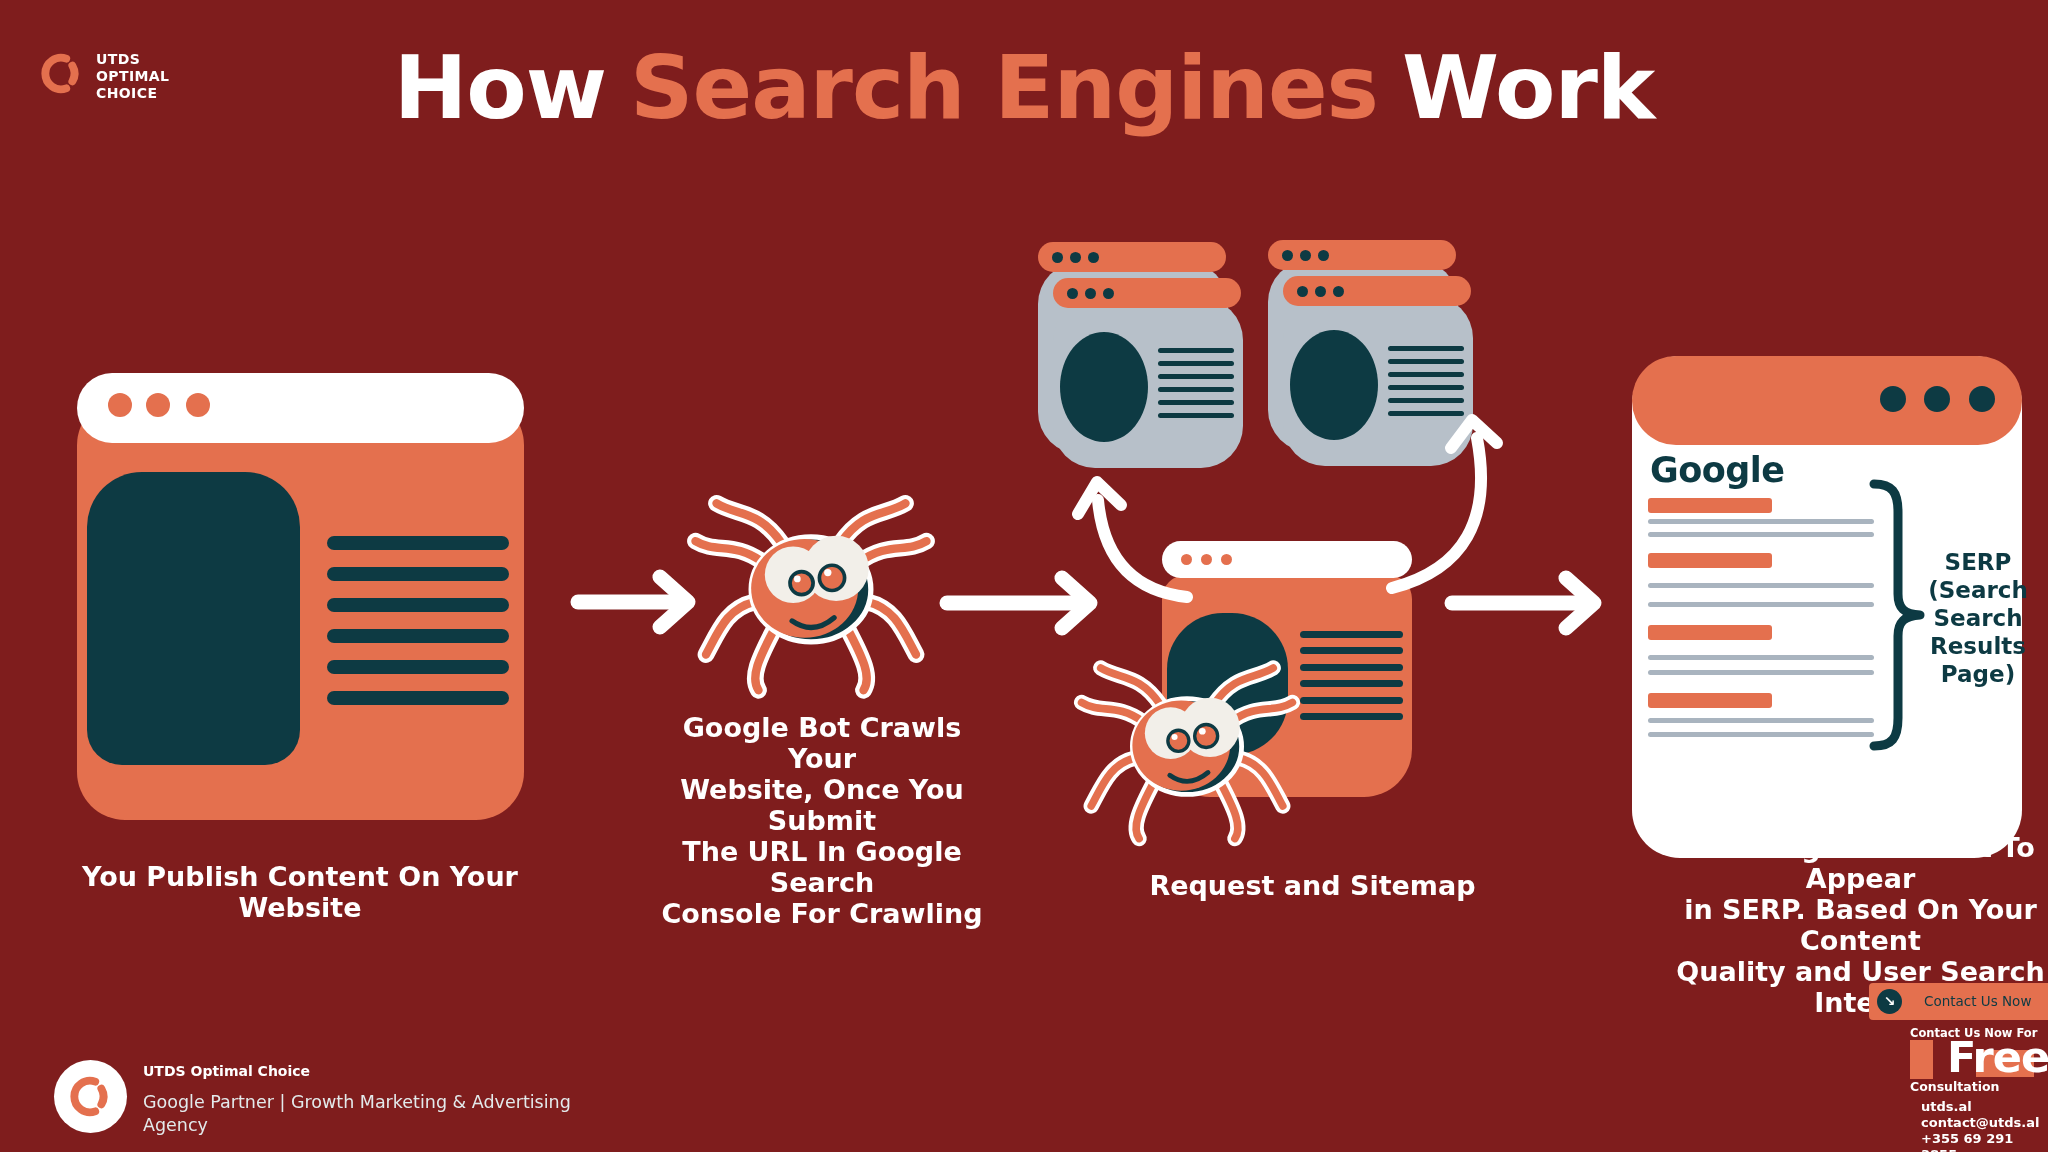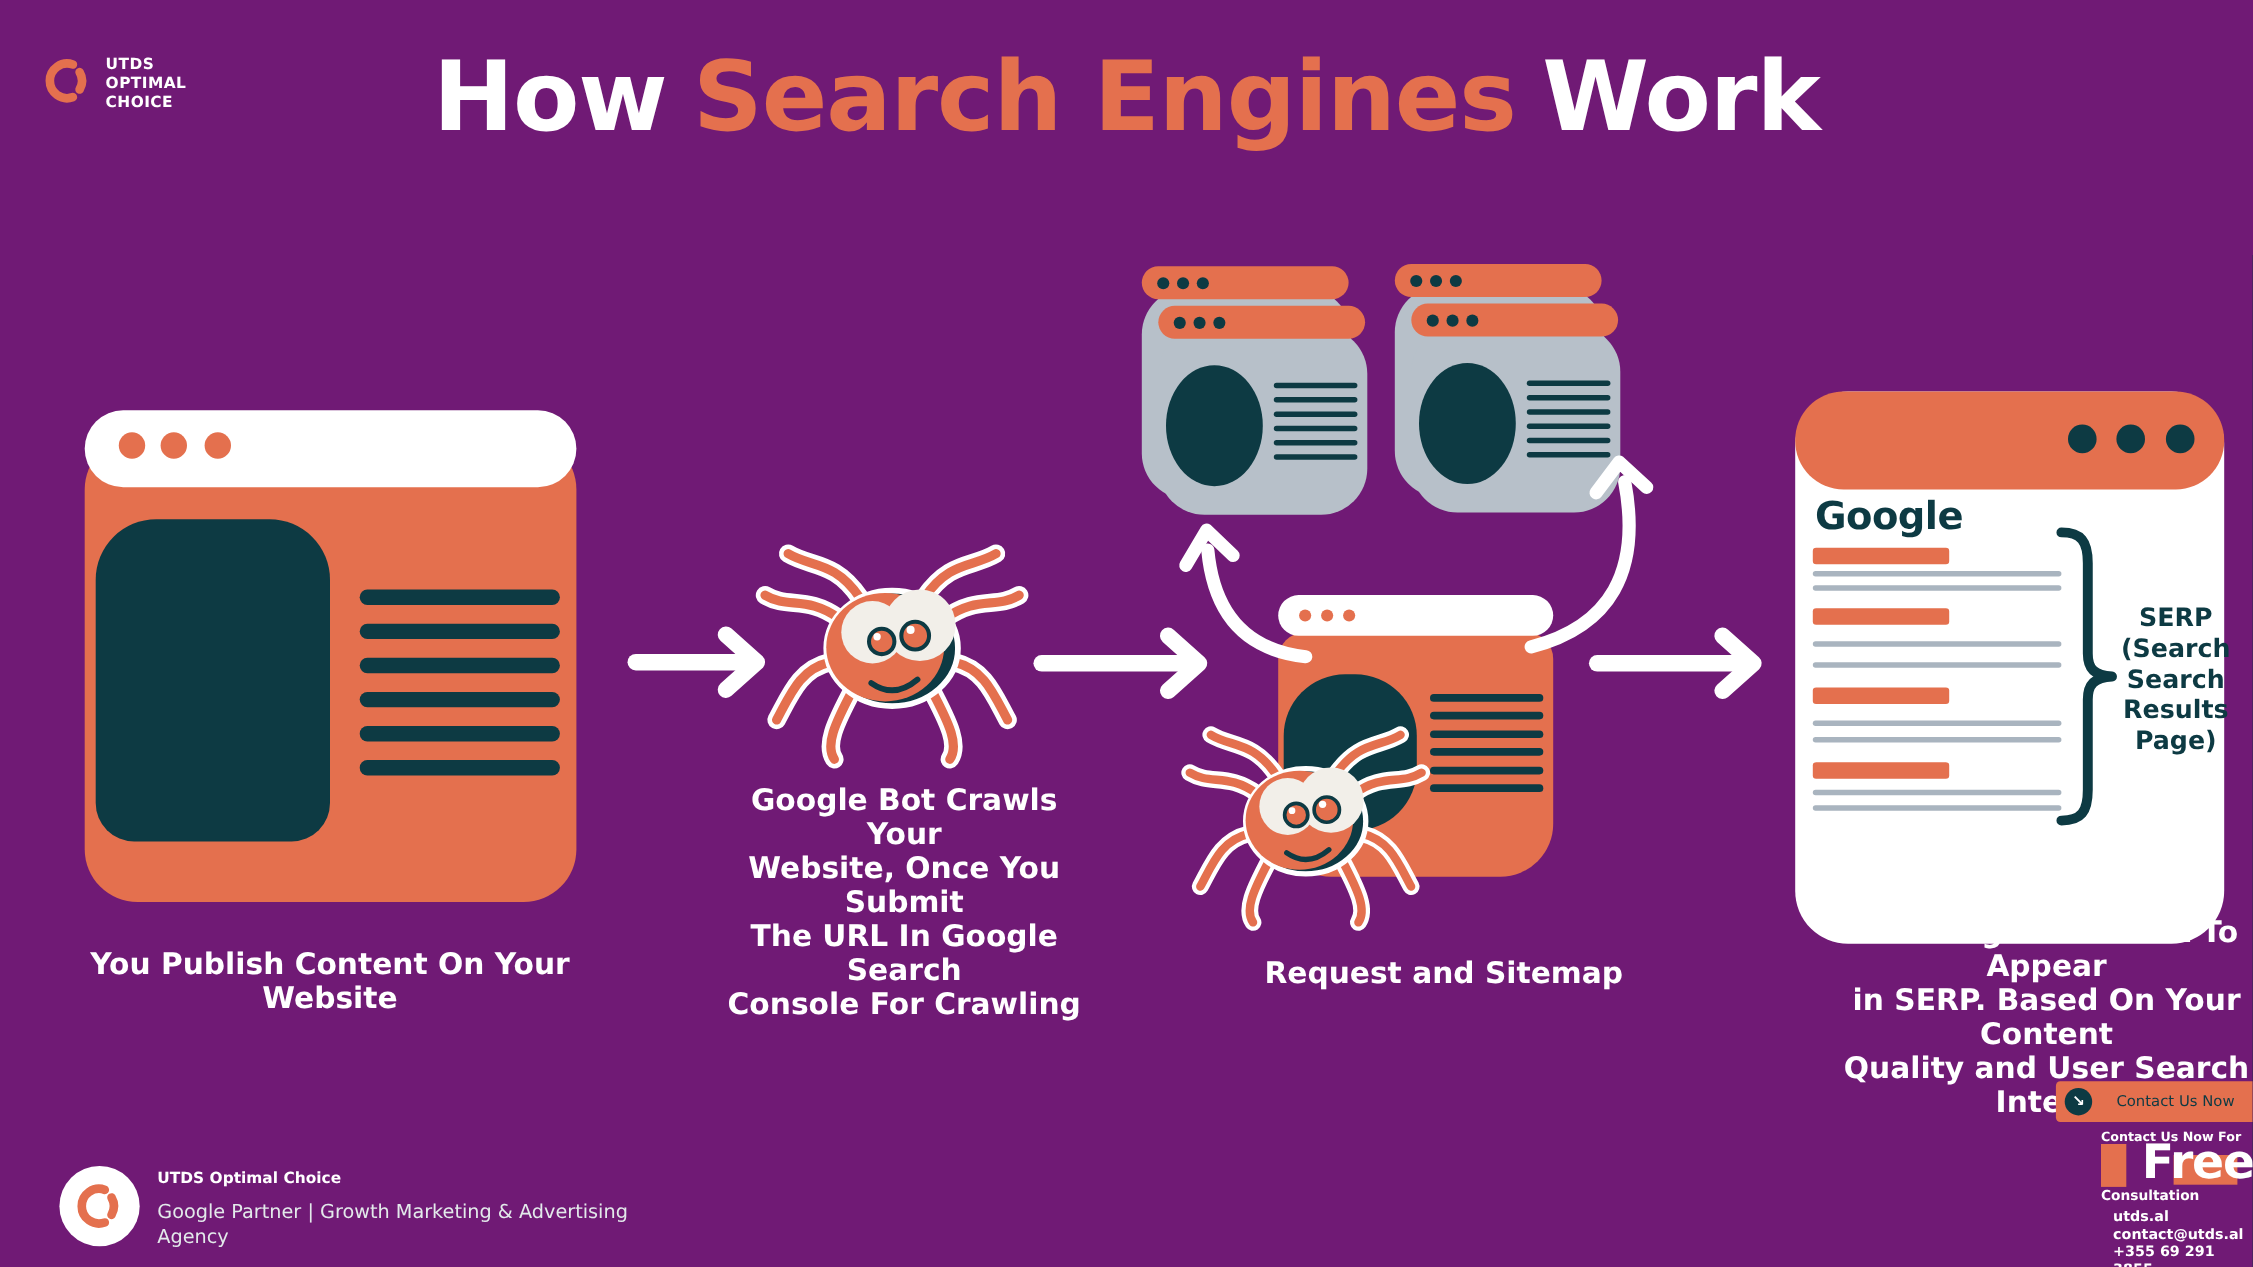--- a/index.html
+++ b/index.html
@@ -1,17 +1,17 @@
 <!DOCTYPE html>
 <html><head>
 <meta charset="utf-8">
 <style>
   html,body{margin:0;padding:0;background:#0d3a43;}
   body{font-family:"DejaVu Sans","Liberation Sans",sans-serif;}
-  .canvas{position:relative;width:2048px;height:1152px;background:#701a75;overflow:hidden;}
+  .canvas{position:relative;width:2048px;height:1152px;background:#7f1d1d;overflow:hidden;}
   .abs{position:absolute;}
   
   .logo-mark{position:absolute;left:40px;top:50px;width:42px;height:50px;}
   .logo-text{position:absolute;left:96px;top:51px;color:#ffffff;font-weight:800;
              font-size:14px;line-height:17px;letter-spacing:0.4px;}
   .logo-text span{display:block;}
   .main-title{position:absolute;left:0;top:36px;width:2048px;text-align:center;
               font-size:88px;font-weight:800;letter-spacing:-1px;color:#ffffff;white-space:nowrap;}
   .main-title .hl{color:#e4704e;margin:0 24px;}
   

